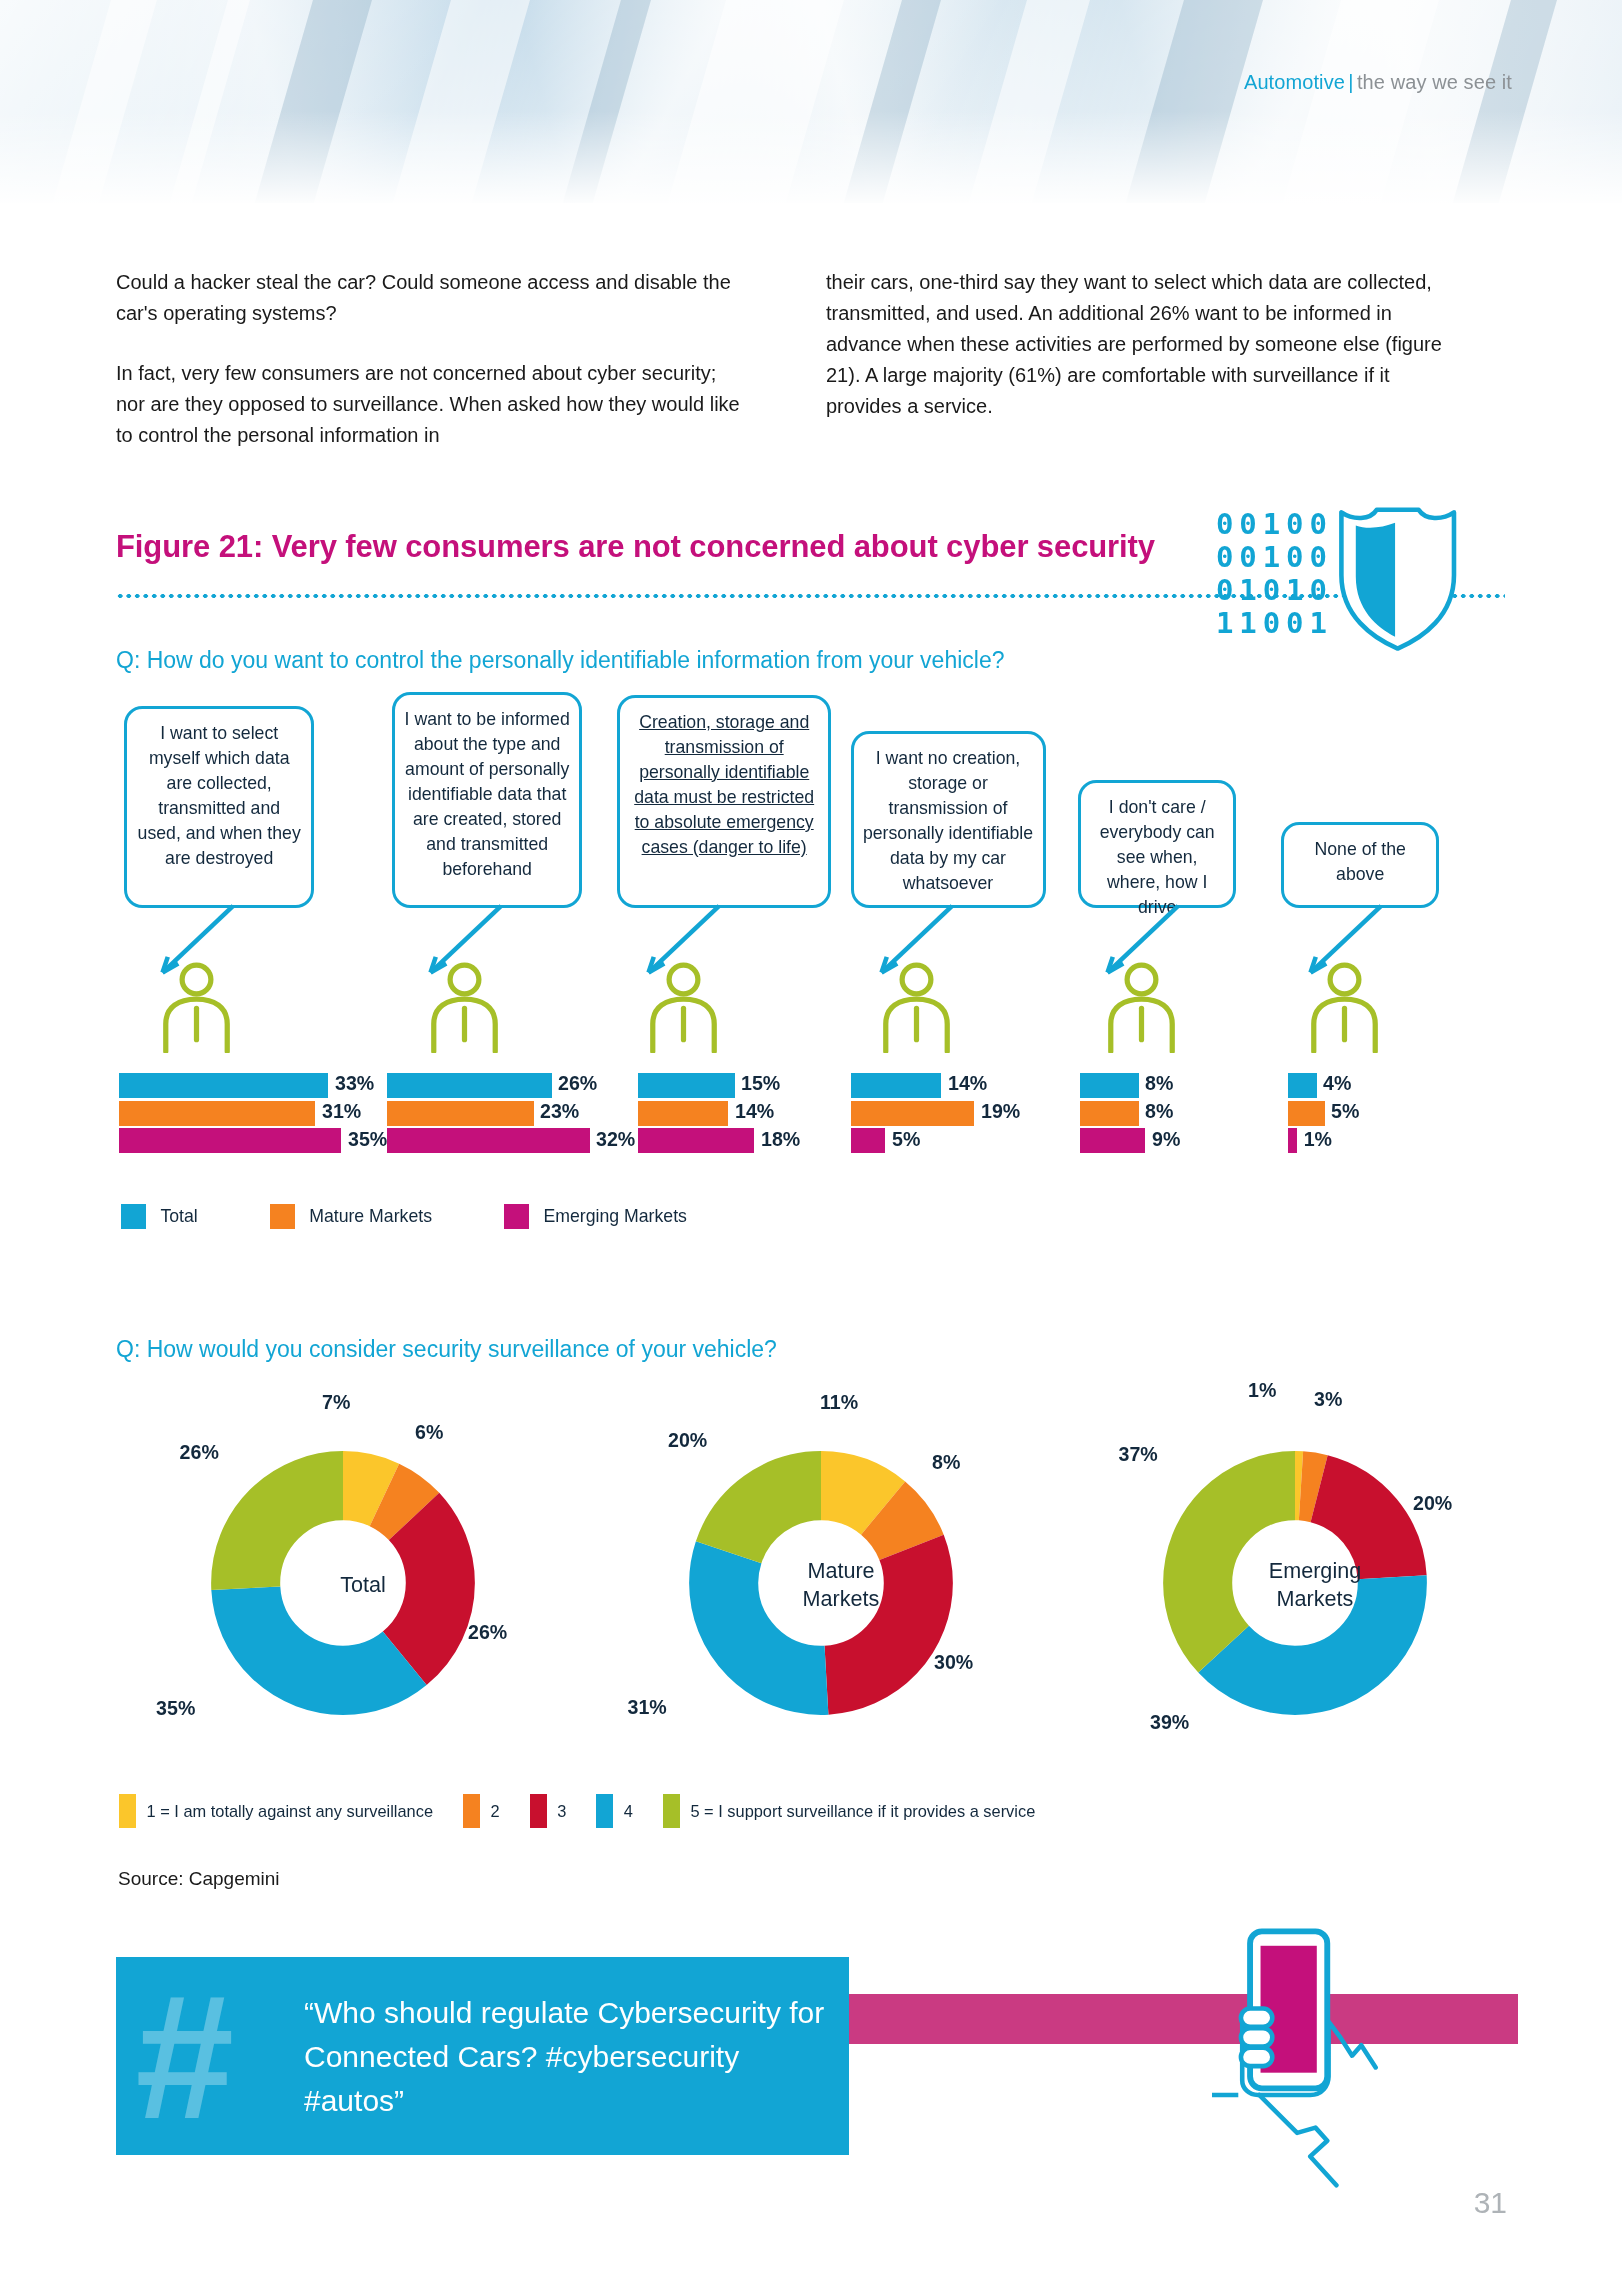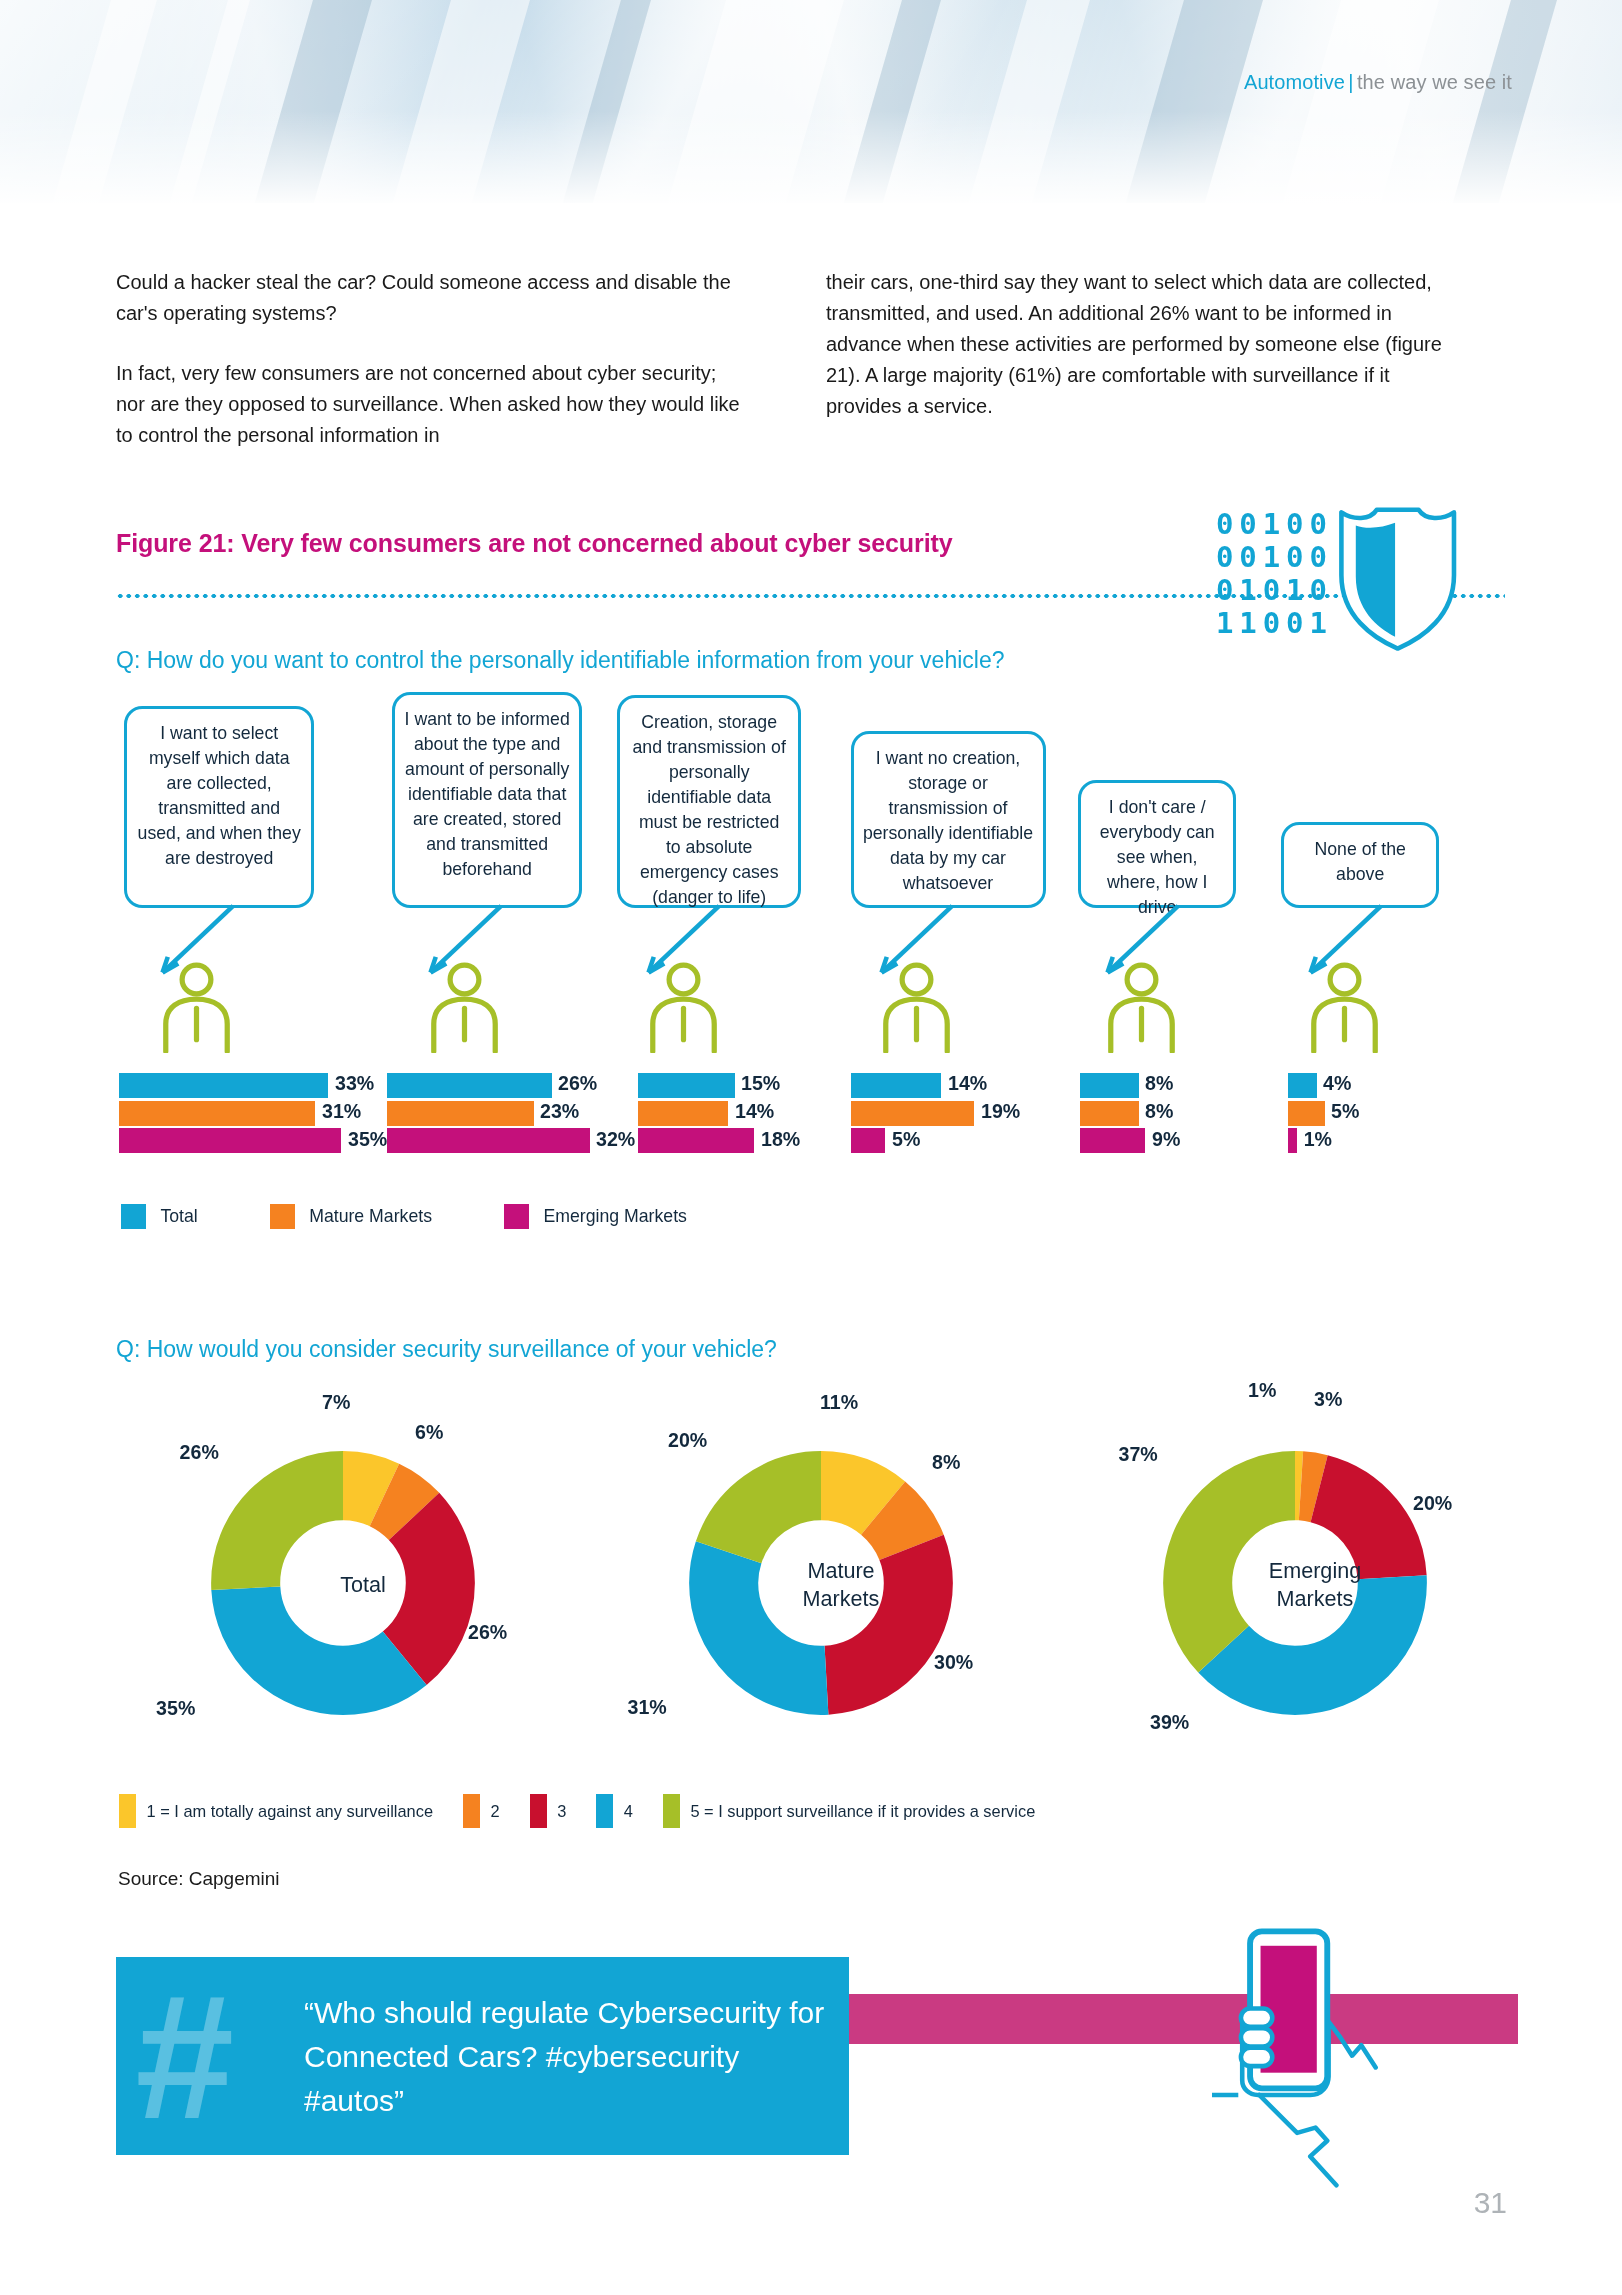--- a/index.html
+++ b/index.html
@@ -47,21 +47,21 @@
     position: absolute; top: 267px; width: 628px;
     font-size: 20px; line-height: 31px; color: #1a1a1a;
   }
   #body-col-left  { left: 116px; }
   #body-col-right { left: 826px; }
   .body-col p + p { margin-top: 29px; }
 
   
   #figure-title {
     position: absolute; left: 116px; top: 529px;
-    font-size: 25px; font-weight: bold; color: #c4107b;
+    font-size: 31px; font-weight: bold; color: #c4107b;
     letter-spacing: -0.1px;
   }
   #figure-rule {
     position: absolute; left: 116px; top: 594px; width: 1389px; height: 3.9px;
     background-image: radial-gradient(circle, #12a5d4 42%, rgba(0,0,0,0) 46%);
     background-size: 8.5px 3.9px; background-repeat: repeat-x;
   }
 
   
   #shield-graphic {
@@ -231,21 +231,21 @@
       <path d="M10 106 L34 92 M10 106 L18 82" stroke="#12a5d4" stroke-width="7" fill="none"></path>
     </svg>
     <svg class="person-svg" style="left:35px; top:254px;" width="85" height="92" viewBox="0 0 130 140">
       <circle cx="65" cy="28" r="22" fill="none" stroke="#a6bf28" stroke-width="8"></circle>
       <path d="M18 138 L18 96 C18 70 38 58 65 58 C92 58 112 70 112 96 L112 138" fill="none" stroke="#a6bf28" stroke-width="8" stroke-linecap="round"></path>
       <path d="M65 72 L65 120" fill="none" stroke="#a6bf28" stroke-width="8" stroke-linecap="round"></path>
     </svg>
   </div>
 
   <div class="persona-col" style="left:612px; top:0; width:190px; height:340px;">
-    <div class="bubble" style="left:5.2px; width:184px; height:213px; bottom:139px;">Creation, storage and transmission of personally identifiable data must be restricted to absolute emergency cases (danger to life)</div>
+    <div class="bubble" style="left:5.2px; width:214px; height:213px; bottom:139px;text-decoration:underline;">Creation, storage and transmission of personally identifiable data must be restricted to absolute emergency cases (danger to life)</div>
     <svg class="pointer-svg" style="left:30px; top:196px;" width="85" height="79" viewBox="0 0 130 120">
       <path d="M118 4 L10 106" stroke="#12a5d4" stroke-width="7" fill="none"></path>
       <path d="M10 106 L34 92 M10 106 L18 82" stroke="#12a5d4" stroke-width="7" fill="none"></path>
     </svg>
     <svg class="person-svg" style="left:29px; top:254px;" width="85" height="92" viewBox="0 0 130 140">
       <circle cx="65" cy="28" r="22" fill="none" stroke="#a6bf28" stroke-width="8"></circle>
       <path d="M18 138 L18 96 C18 70 38 58 65 58 C92 58 112 70 112 96 L112 138" fill="none" stroke="#a6bf28" stroke-width="8" stroke-linecap="round"></path>
       <path d="M65 72 L65 120" fill="none" stroke="#a6bf28" stroke-width="8" stroke-linecap="round"></path>
     </svg>
   </div>

